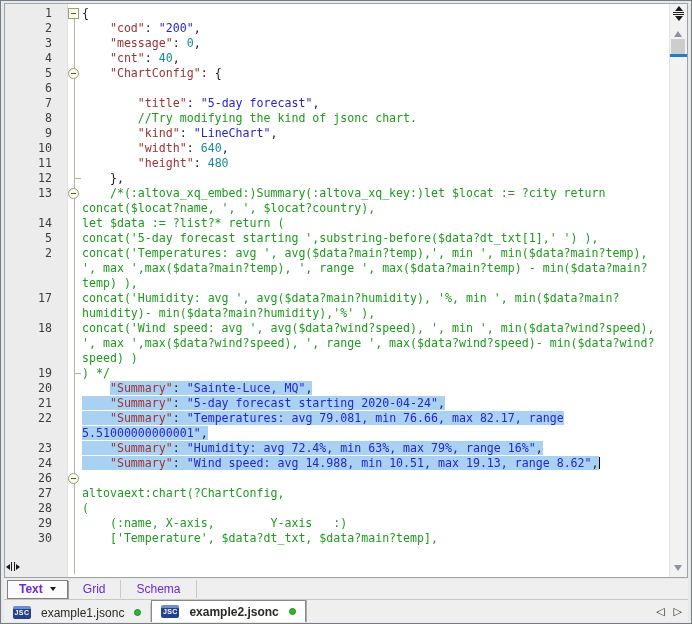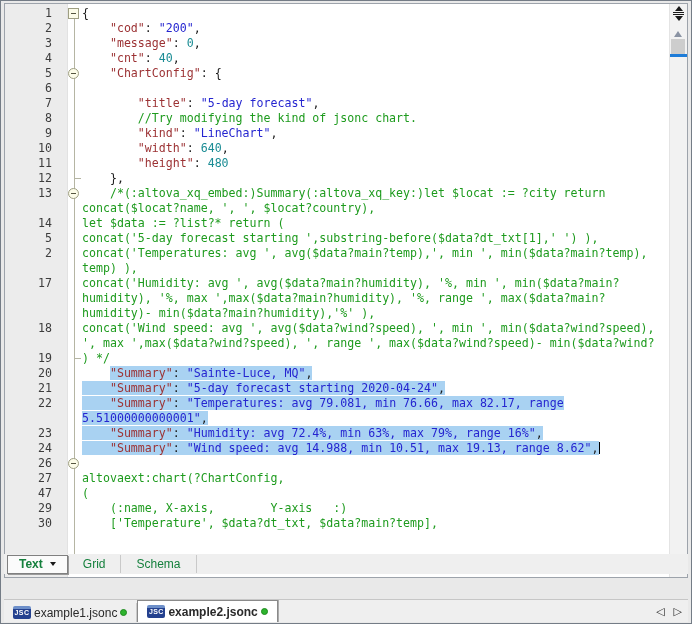--- a/index.html
+++ b/index.html
@@ -32,30 +32,30 @@
   .arrow-up{position:absolute;top:27px;left:4px;width:0;height:0;border-left:4px solid transparent;border-right:4px solid transparent;border-bottom:6px solid #8A93A3;}
   .thumb{position:absolute;top:35px;left:1px;width:14px;height:18px;background:#CDCDCD;}
   .scroll-marker{position:absolute;top:50px;left:0;width:100%;height:3px;background:var(--marker);}
   .arrow-down{position:absolute;bottom:6px;left:4px;width:0;height:0;border-left:4px solid transparent;border-right:4px solid transparent;border-top:6px solid #8A93A3;}
   
   .hsplit{position:absolute;left:1px;top:557px;width:14px;height:11px;cursor:col-resize;display:flex;align-items:center;}
   .hsplit .tl{width:0;height:0;border-top:3px solid transparent;border-bottom:3px solid transparent;border-right:4px solid #1A1A1A;}
   .hsplit .vbar{width:1px;height:9px;background:#1A1A1A;margin:0 1px;}
   .hsplit .tr{width:0;height:0;border-top:3px solid transparent;border-bottom:3px solid transparent;border-left:4px solid #1A1A1A;}
   
-  .viewbar{position:absolute;left:3px;top:553px;width:684px;height:20px;background:#EFEFEF;display:flex;align-items:center;font-size:12px;color:#15803d;}
+  .viewbar{position:absolute;left:3px;top:578px;width:684px;height:20px;background:#EFEFEF;display:flex;align-items:center;font-size:12px;color:#6d28d9;}
   .vtab-active{display:flex;align-items:center;gap:7px;margin-left:3px;padding:1px 11px 2px 11px;background:#FBFBFB;
                border:1px solid #808080;box-shadow:1px 1px 0 #9B9B9B;font-weight:bold;cursor:default;}
   .vtab-active .dd{width:0;height:0;border-left:3.5px solid transparent;border-right:3.5px solid transparent;border-top:4px solid #1A1A1A;}
   .vtab{padding:2px 15px;border-right:1px solid #C9C9C9;cursor:default;}
   .vtab:first-of-type{border-left:1px solid #C9C9C9;}
   
   .filebar{position:absolute;left:3px;top:598px;width:684px;height:22px;background:#EFEFEF;border-top:1px solid #C6C6C6;
            display:flex;align-items:flex-end;font-size:12px;color:#2A2A2A;}
-  .ftab{display:flex;align-items:center;gap:3px;height:19px;padding:0 9px;border-right:1px solid #C9C9C9;cursor:default;}
+  .ftab{display:flex;align-items:center;gap:10px;height:19px;padding:0 9px;border-right:1px solid #C9C9C9;cursor:default;}
   .ftab.active{background:#FFFFFF;border:1px solid #8A8A8A;border-bottom:none;height:21px;font-weight:bold;box-shadow:1px 0 0 #ABABAB;}
   .jsc{width:18px;height:13px;border-radius:2px;color:#FFF;font:bold 7px "Liberation Sans",sans-serif;
        display:flex;align-items:center;justify-content:center;
        background:linear-gradient(#6D8FC9 0 3px,#24418F 3px 100%);letter-spacing:.4px;}
   .dot{width:7px;height:7px;border-radius:50%;background:var(--dot);border:1px solid #1E8A1E;box-sizing:border-box;}
   .tabnav{position:absolute;right:6px;bottom:4px;display:flex;gap:9px;font-family:"DejaVu Sans",sans-serif;
           font-size:11px;color:#222;}
   .tabnav span{cursor:default;}
 </style>
 </head>
@@ -77,36 +77,37 @@
         <div class="row"><span class="ln">8</span><span style="padding-left: 77px; display: inline-block;"><span class="sg-ws">        </span><span class="sg-cmt">//Try modifying the kind of jsonc chart.</span></span></div>
         <div class="row"><span class="ln">9</span><span style="padding-left: 77px; display: inline-block;"><span class="sg-ws">        </span><span class="sg-key">"kind"</span><span class="sg-pun">: </span><span class="sg-str">"LineChart"</span><span class="sg-pun">,</span></span></div>
         <div class="row"><span class="ln">10</span><span style="padding-left: 77px; display: inline-block;"><span class="sg-ws">        </span><span class="sg-key">"width"</span><span class="sg-pun">: </span><span class="sg-num">640</span><span class="sg-pun">,</span></span></div>
         <div class="row"><span class="ln">11</span><span style="padding-left: 77px; display: inline-block;"><span class="sg-ws">        </span><span class="sg-key">"height"</span><span class="sg-pun">: </span><span class="sg-num">480</span></span></div>
         <div class="row"><span class="ln">12</span><span class="fold-tick"></span><span style="padding-left: 77px; display: inline-block;"><span class="sg-ws">    </span><span class="sg-pun">},</span></span></div>
         <div class="row"><span class="ln">13</span><span class="fm fm-minus"><i></i></span><span style="padding-left: 77px; display: inline-block;"><span class="sg-ws">    </span><span class="sg-cmt">/*(:altova_xq_embed:)Summary(:altova_xq_key:)let $locat := ?city return</span></span></div>
         <div class="row"><span style="padding-left: 77px; display: inline-block;"><span class="sg-cmt">concat($locat?name, ', ', $locat?country),</span></span></div>
         <div class="row"><span class="ln">14</span><span style="padding-left: 77px; display: inline-block;"><span class="sg-cmt">let $data := ?list?* return (</span></span></div>
         <div class="row"><span class="ln">5</span><span style="padding-left: 77px; display: inline-block;"><span class="sg-cmt">concat('5-day forecast starting ',substring-before($data?dt_txt[1],' ') ),</span></span></div>
         <div class="row"><span class="ln">2</span><span style="padding-left: 77px; display: inline-block;"><span class="sg-cmt">concat('Temperatures: avg ', avg($data?main?temp),', min ', min($data?main?temp),</span></span></div>
+        <div class="row"><span style="padding-left: 77px; display: inline-block;"><span class="sg-cmt">', max ',max($data?main?temp), ', range ', max($data?main?temp) - min($data?main?</span></span></div>
         <div class="row"><span style="padding-left: 77px; display: inline-block;"><span class="sg-cmt">temp) ),</span></span></div>
         <div class="row"><span class="ln">17</span><span style="padding-left: 77px; display: inline-block;"><span class="sg-cmt">concat('Humidity: avg ', avg($data?main?humidity), '%, min ', min($data?main?</span></span></div>
-        <div class="row"><span style="padding-left: 77px; display: inline-block;"><span class="sg-cmt">humidity), '%, max ',max($data?main?humidity), '%, range ', max($data?main?</span></span></div>
         <div class="row"><span style="padding-left: 77px; display: inline-block;"><span class="sg-cmt">humidity)- min($data?main?humidity),'%' ),</span></span></div>
         <div class="row"><span class="ln">18</span><span style="padding-left: 77px; display: inline-block;"><span class="sg-cmt">concat('Wind speed: avg ', avg($data?wind?speed), ', min ', min($data?wind?speed),</span></span></div>
         <div class="row"><span style="padding-left: 77px; display: inline-block;"><span class="sg-cmt">', max ',max($data?wind?speed), ', range ', max($data?wind?speed)- min($data?wind?</span></span></div>
+        <div class="row"><span style="padding-left: 77px; display: inline-block;"><span class="sg-cmt">speed) )</span></span></div>
         <div class="row"><span class="ln">19</span><span class="fold-tick"></span><span style="padding-left: 77px; display: inline-block;"><span class="sg-cmt">) */</span></span></div>
         <div class="row"><span class="ln">20</span><span style="padding-left: 77px; display: inline-block;"><span class="sg-ws">    </span><span class="sel"><span class="sg-key">"Summary"</span><span class="sg-pun">: </span><span class="sg-str">"Sainte-Luce, MQ"</span><span class="sg-pun">,</span></span></span></div>
         <div class="row"><span class="ln">21</span><span style="padding-left: 77px; display: inline-block;"><span class="sel"><span class="sg-ws">    </span><span class="sg-key">"Summary"</span><span class="sg-pun">: </span><span class="sg-str">"5-day forecast starting 2020-04-24"</span><span class="sg-pun">,</span></span></span></div>
         <div class="row"><span class="ln">22</span><span style="padding-left: 77px; display: inline-block;"><span class="sel"><span class="sg-ws">    </span><span class="sg-key">"Summary"</span><span class="sg-pun">: </span><span class="sg-str">"Temperatures: avg 79.081, min 76.66, max 82.17, range</span></span></span></div>
         <div class="row"><span style="padding-left: 77px; display: inline-block;"><span class="sel"><span class="sg-str">5.51000000000001"</span><span class="sg-pun">,</span></span></span></div>
         <div class="row"><span class="ln">23</span><span style="padding-left: 77px; display: inline-block;"><span class="sel"><span class="sg-ws">    </span><span class="sg-key">"Summary"</span><span class="sg-pun">: </span><span class="sg-str">"Humidity: avg 72.4%, min 63%, max 79%, range 16%"</span><span class="sg-pun">,</span></span></span></div>
         <div class="row"><span class="ln">24</span><span style="padding-left: 77px; display: inline-block;"><span class="sel"><span class="sg-ws">    </span><span class="sg-key">"Summary"</span><span class="sg-pun">: </span><span class="sg-str">"Wind speed: avg 14.988, min 10.51, max 19.13, range 8.62"</span><span class="sg-pun">,</span></span><span class="caret"></span></span></div>
         <div class="row"><span class="ln">26</span><span class="fm fm-minus"><i></i></span><span style="padding-left: 77px; display: inline-block;"><span class="sg-ws">    </span></span></div>
         <div class="row"><span class="ln">27</span><span style="padding-left: 77px; display: inline-block;"><span class="sg-cmt">altovaext:chart(?ChartConfig,</span></span></div>
-        <div class="row"><span class="ln">47</span><span style="padding-left: 77px; display: inline-block;"><span class="sg-cmt">(</span></span></div>
+        <div class="row"><span class="ln">28</span><span style="padding-left: 77px; display: inline-block;"><span class="sg-cmt">(</span></span></div>
         <div class="row"><span class="ln">29</span><span style="padding-left: 77px; display: inline-block;"><span class="sg-ws">    </span><span class="sg-cmt">(:name, X-axis,        Y-axis   :)</span></span></div>
         <div class="row"><span class="ln">30</span><span style="padding-left: 77px; display: inline-block;"><span class="sg-ws">    </span><span class="sg-cmt">['Temperature', $data?dt_txt, $data?main?temp],</span></span></div>
       </div>
 
     <div class="hsplit">
       <span class="tl"></span>
         <span class="vbar"></span>
         <span class="vbar"></span>
         <span class="tr"></span>
     </div>

